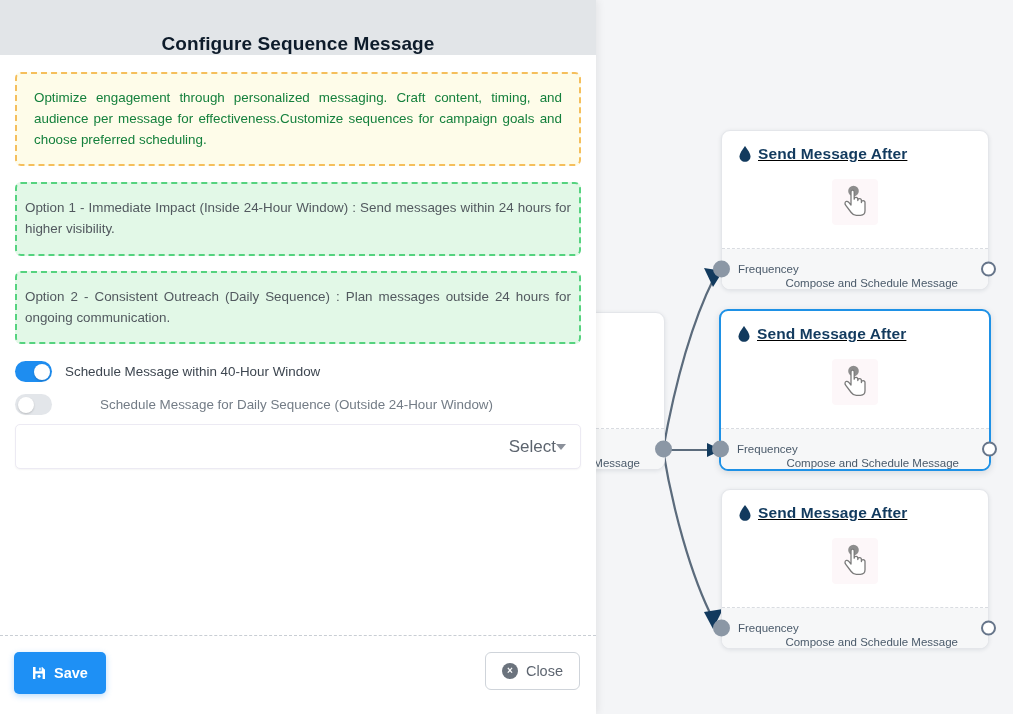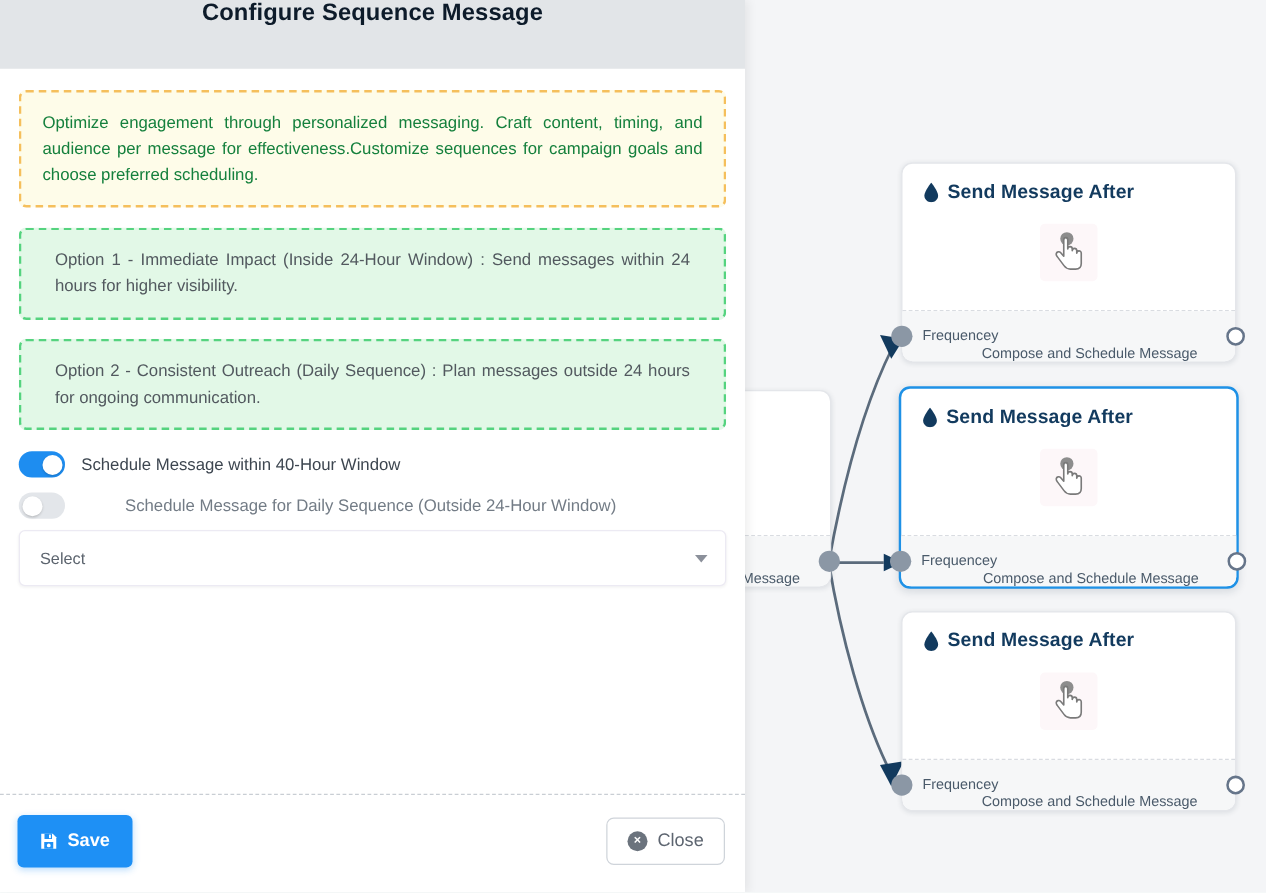--- a/index.html
+++ b/index.html
@@ -45,20 +45,21 @@
     box-shadow: 0 2px 7px rgba(16,35,60,0.13);
   }
   .node-body {
     flex: 1 1 auto;
     padding: 14px 17px 8px 17px;
     display: flex;
     flex-direction: column;
     align-items: stretch;
     border-bottom: 1px dashed #d9dce1;
     box-sizing: border-box;
+    text-decoration: underline;
   }
   .node-title {
     display: flex;
     align-items: center;
     gap: 7px;
     color: #123a5e;
     font-size: 15.5px;
     font-weight: bold;
     letter-spacing: .1px;
     white-space: nowrap;
@@ -145,21 +146,21 @@
     box-sizing: border-box;
     display: flex;
     flex-direction: column;
     z-index: 50;
   }
   .modal-header {
     height: 55px;
     flex: 0 0 55px;
     background: #e2e5e8;
     display: flex;
-    align-items: flex-start;
+    align-items: flex-end;
     justify-content: center;
   }
   .modal-title {
     font-size: 19px;
     font-weight: bold;
     color: #0d1b2a;
     letter-spacing: .1px;
   }
   .modal-content {
     flex: 1 1 auto;
@@ -174,21 +175,21 @@
     color: #15803d;
     font-size: 13.4px;
     line-height: 1.55;
     text-align: justify;
     margin-bottom: 16px;
   }
   .opt-box {
     border: 2px dashed #55d37f;
     background: #e2f8e7;
     border-radius: 6px;
-    padding: 14px 27px;
+    padding: 14px 8px;
     color: #52595f;
     font-size: 13.4px;
     line-height: 1.55;
     text-align: justify;
     margin-bottom: 15px;
   }
   .toggle-row {
     display: flex;
     align-items: center;
     gap: 13px;
@@ -236,36 +237,36 @@
     background: #fff;
     box-shadow: 0 1px 2px rgba(0,0,0,0.045);
     display: flex;
     align-items: center;
     padding: 0 14px 0 16px;
     box-sizing: border-box;
     cursor: pointer;
   }
   .select-value {
     flex: 1 1 auto;
-    font-size: 13px;
+    font-size: 17px;
     color: #5c646e;
+    text-align: right;
   }
   .caret {
     width: 0; height: 0;
     border-left: 5px solid transparent;
     border-right: 5px solid transparent;
     border-top: 6px solid #8b909a;
   }
 
   .modal-footer {
     flex: 0 0 auto;
     border-top: 1px dashed #c9ced4;
     padding: 16px 16px 20px 14px;
     display: flex;
-    align-items: center;
     justify-content: space-between;
   }
   .btn-save {
     display: inline-flex;
     align-items: center;
     gap: 8px;
     background: #1e90f5;
     color: #ffffff;
     border: none;
     border-radius: 5px;

